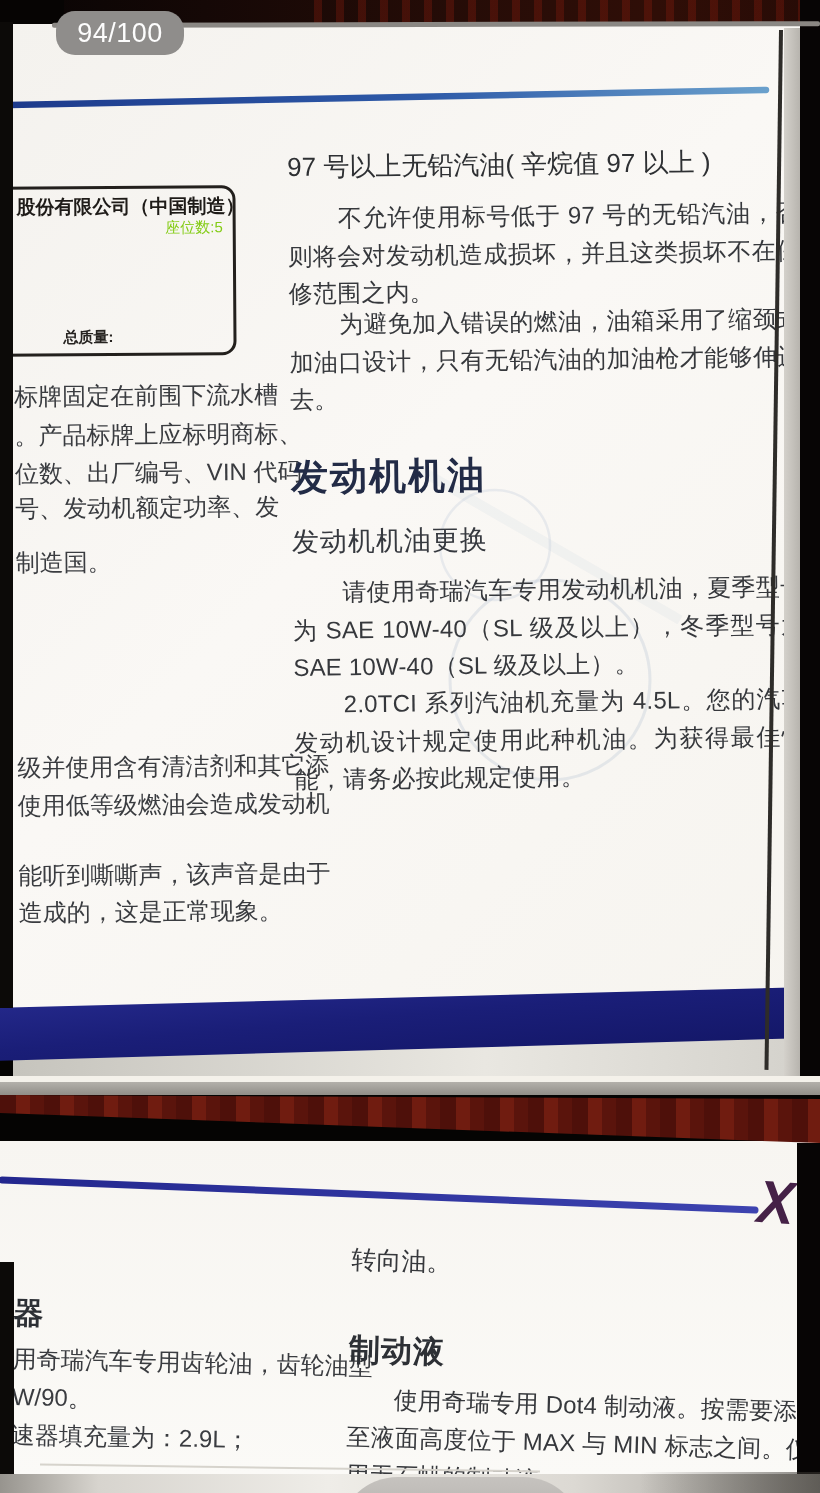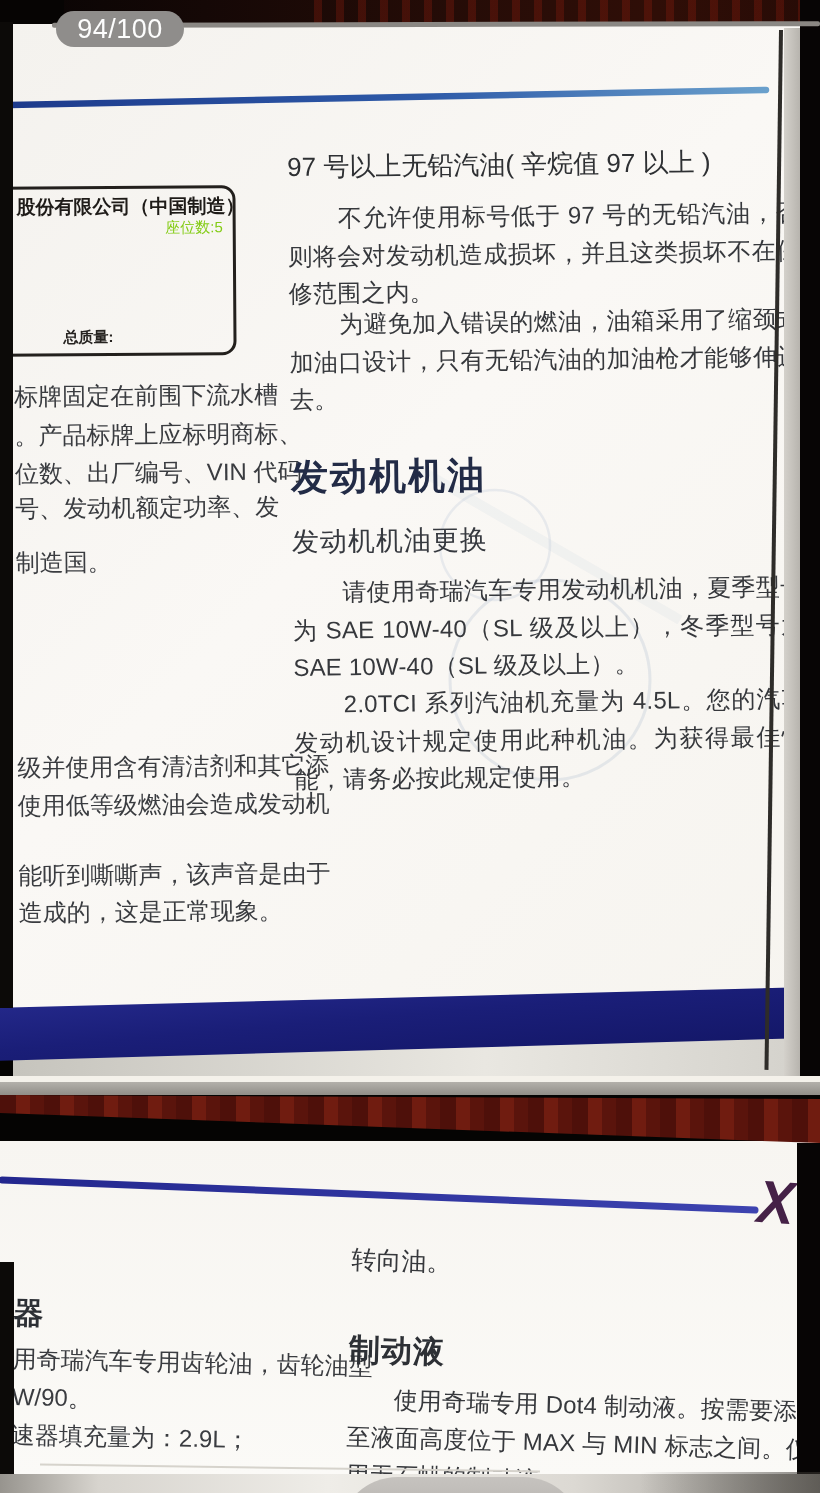--- a/index.html
+++ b/index.html
@@ -7,21 +7,21 @@
           background:#050403;font-family:"Liberation Sans",sans-serif;}
   .abs{position:absolute;}
 
   
   .top-bar{left:0;top:0;width:820px;height:30px;
     background:linear-gradient(90deg,#070404 0%,#150806 25%,#250c07 55%,#2f0e07 80%,#270b06 100%);}
   .top-bar .stripes{position:absolute;left:300px;top:0;width:520px;height:30px;opacity:.5;
     background:repeating-linear-gradient(90deg,rgba(0,0,0,0) 0 14px,rgba(150,30,14,.6) 14px 22px);}
   .corner-block{left:0;top:0;width:64px;height:54px;background:#060403;border-bottom-right-radius:12px;}
   .top-edge-line{left:52px;top:22px;width:768px;height:5px;background:#8a8783;border-radius:2px;transform:rotate(-0.12deg);}
-  .page-pill{left:56px;top:11px;width:128px;height:36px;background:#8f8d8b;border-radius:19px;
+  .page-pill{left:56px;top:11px;width:128px;height:44px;background:#8f8d8b;border-radius:19px;
     display:flex;align-items:center;justify-content:center;}
   .page-pill span{color:#fdfdfd;font-size:27px;letter-spacing:.5px;}
 
   
   .page1-white{left:13px;top:24px;width:787px;height:1054px;
     background:linear-gradient(135deg,#f4f2ee 0%,#faf8f5 45%,#f6f4ef 100%);}
   .gray-zone{left:13px;top:1028px;width:787px;height:50px;
     background:linear-gradient(90deg,#c6c4bd 0%,#e9e7e1 60%,#d4d2cc 100%);}
   .navy-band{left:0;top:973px;width:800px;height:102px;
     background:linear-gradient(175deg,#2a2f96 0%,#1a1e78 45%,#10135f 100%);

